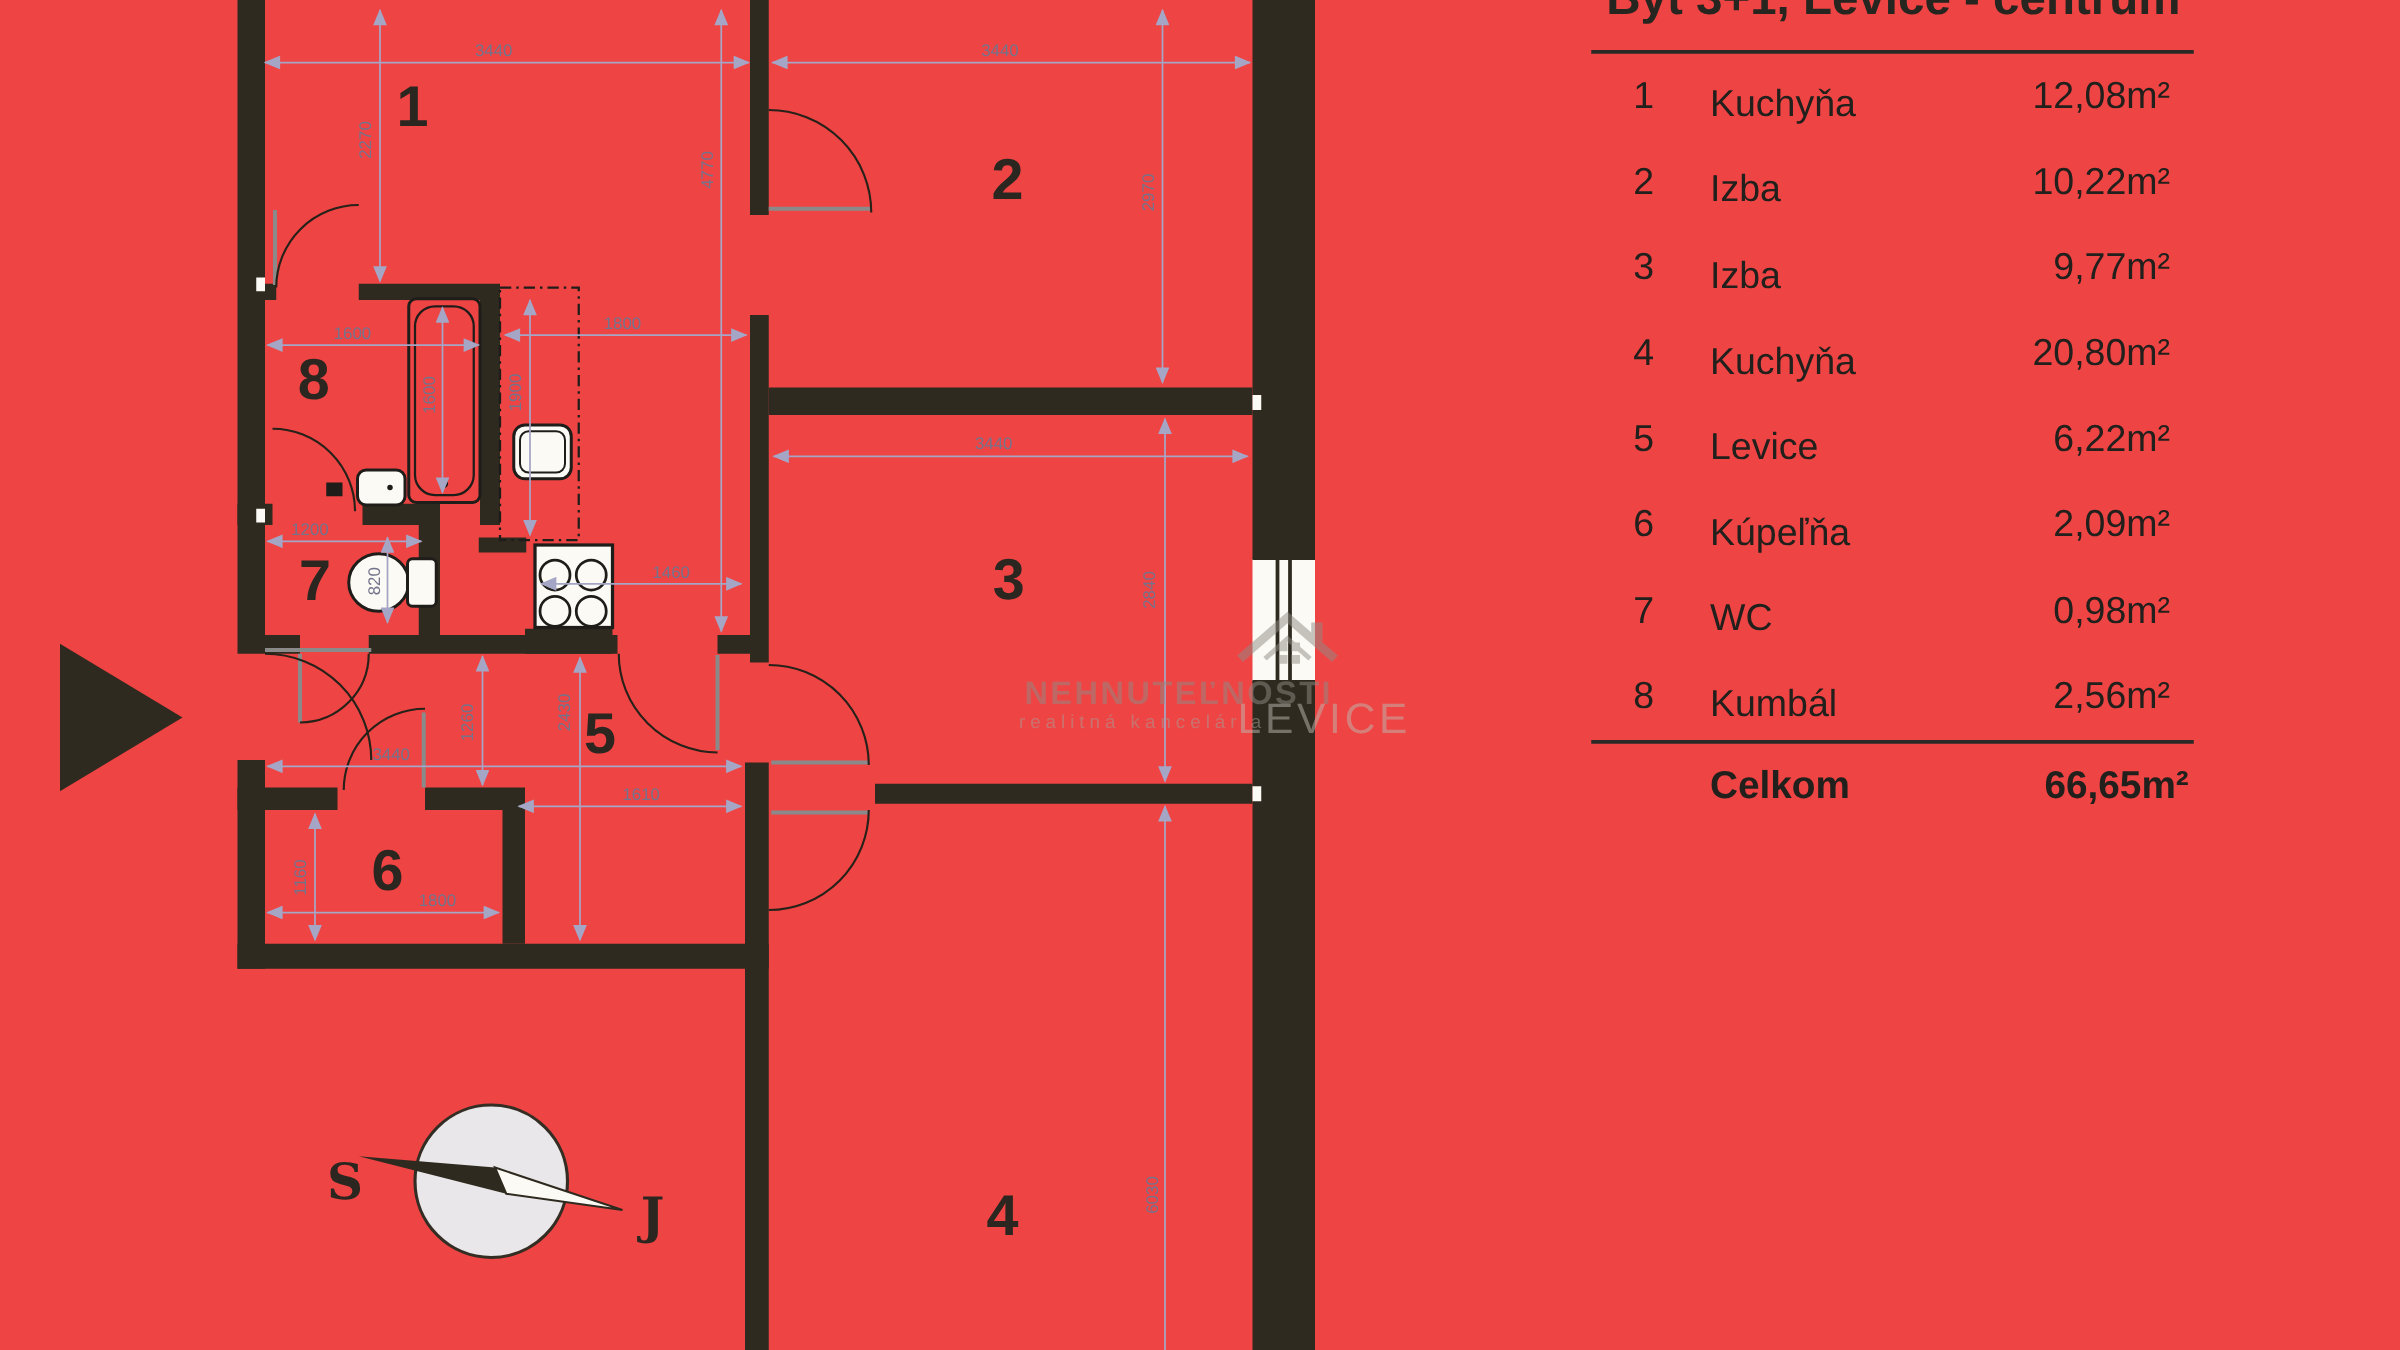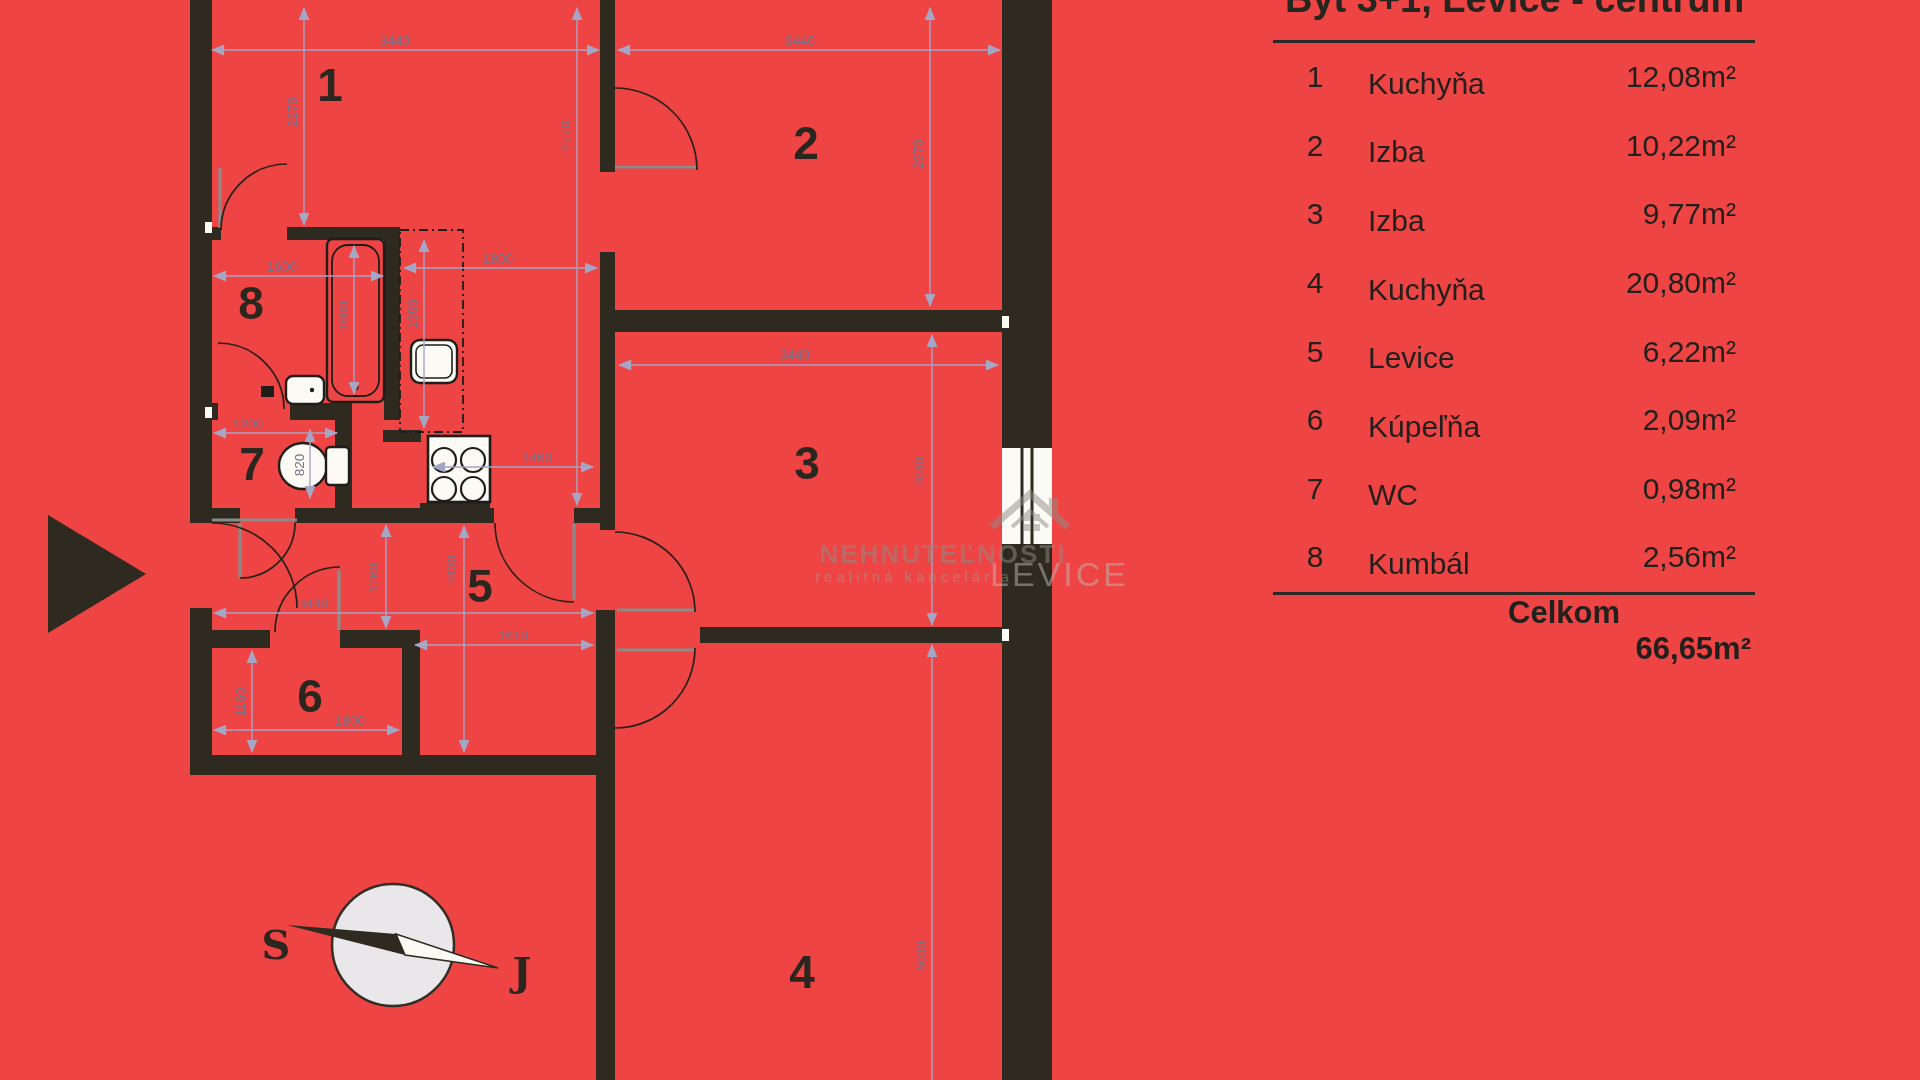--- a/index.html
+++ b/index.html
@@ -16,21 +16,21 @@
   .legend-title{position:absolute;top:-22px;left:12px;font-size:38px;font-weight:bold;
                 white-space:nowrap;color:#26251f;}
   .rule{position:absolute;left:0;width:482px;height:3px;background:#2a2926;}
   .rule-top{top:40px;}
   .rowsflow{position:absolute;top:43px;left:0;right:0;}
   .lrow{height:68.6px;display:flex;align-items:center;font-size:30px;}
   .lrow .num{margin-left:22px;width:40px;text-align:center;}
   .lrow .name{margin-left:33px;margin-top:13px;}
   .lrow .area{margin-left:auto;margin-right:24px;}
   .rule-bottom{position:static;width:482px;height:3px;background:#2a2926;}
-  .total{height:66px;display:flex;align-items:center;font-size:31px;font-weight:bold;flex-direction:column;}
+  .total{height:66px;display:flex;align-items:center;font-size:31px;font-weight:bold;}
   .total .name{margin-left:95px;}
   .total .area{margin-left:auto;margin-right:9px;}
 </style>
 </head>
 <body>
 
 <div class="stage">
 
   <svg width="1920" height="1080" viewBox="0 0 1920 1080">
     <defs>

